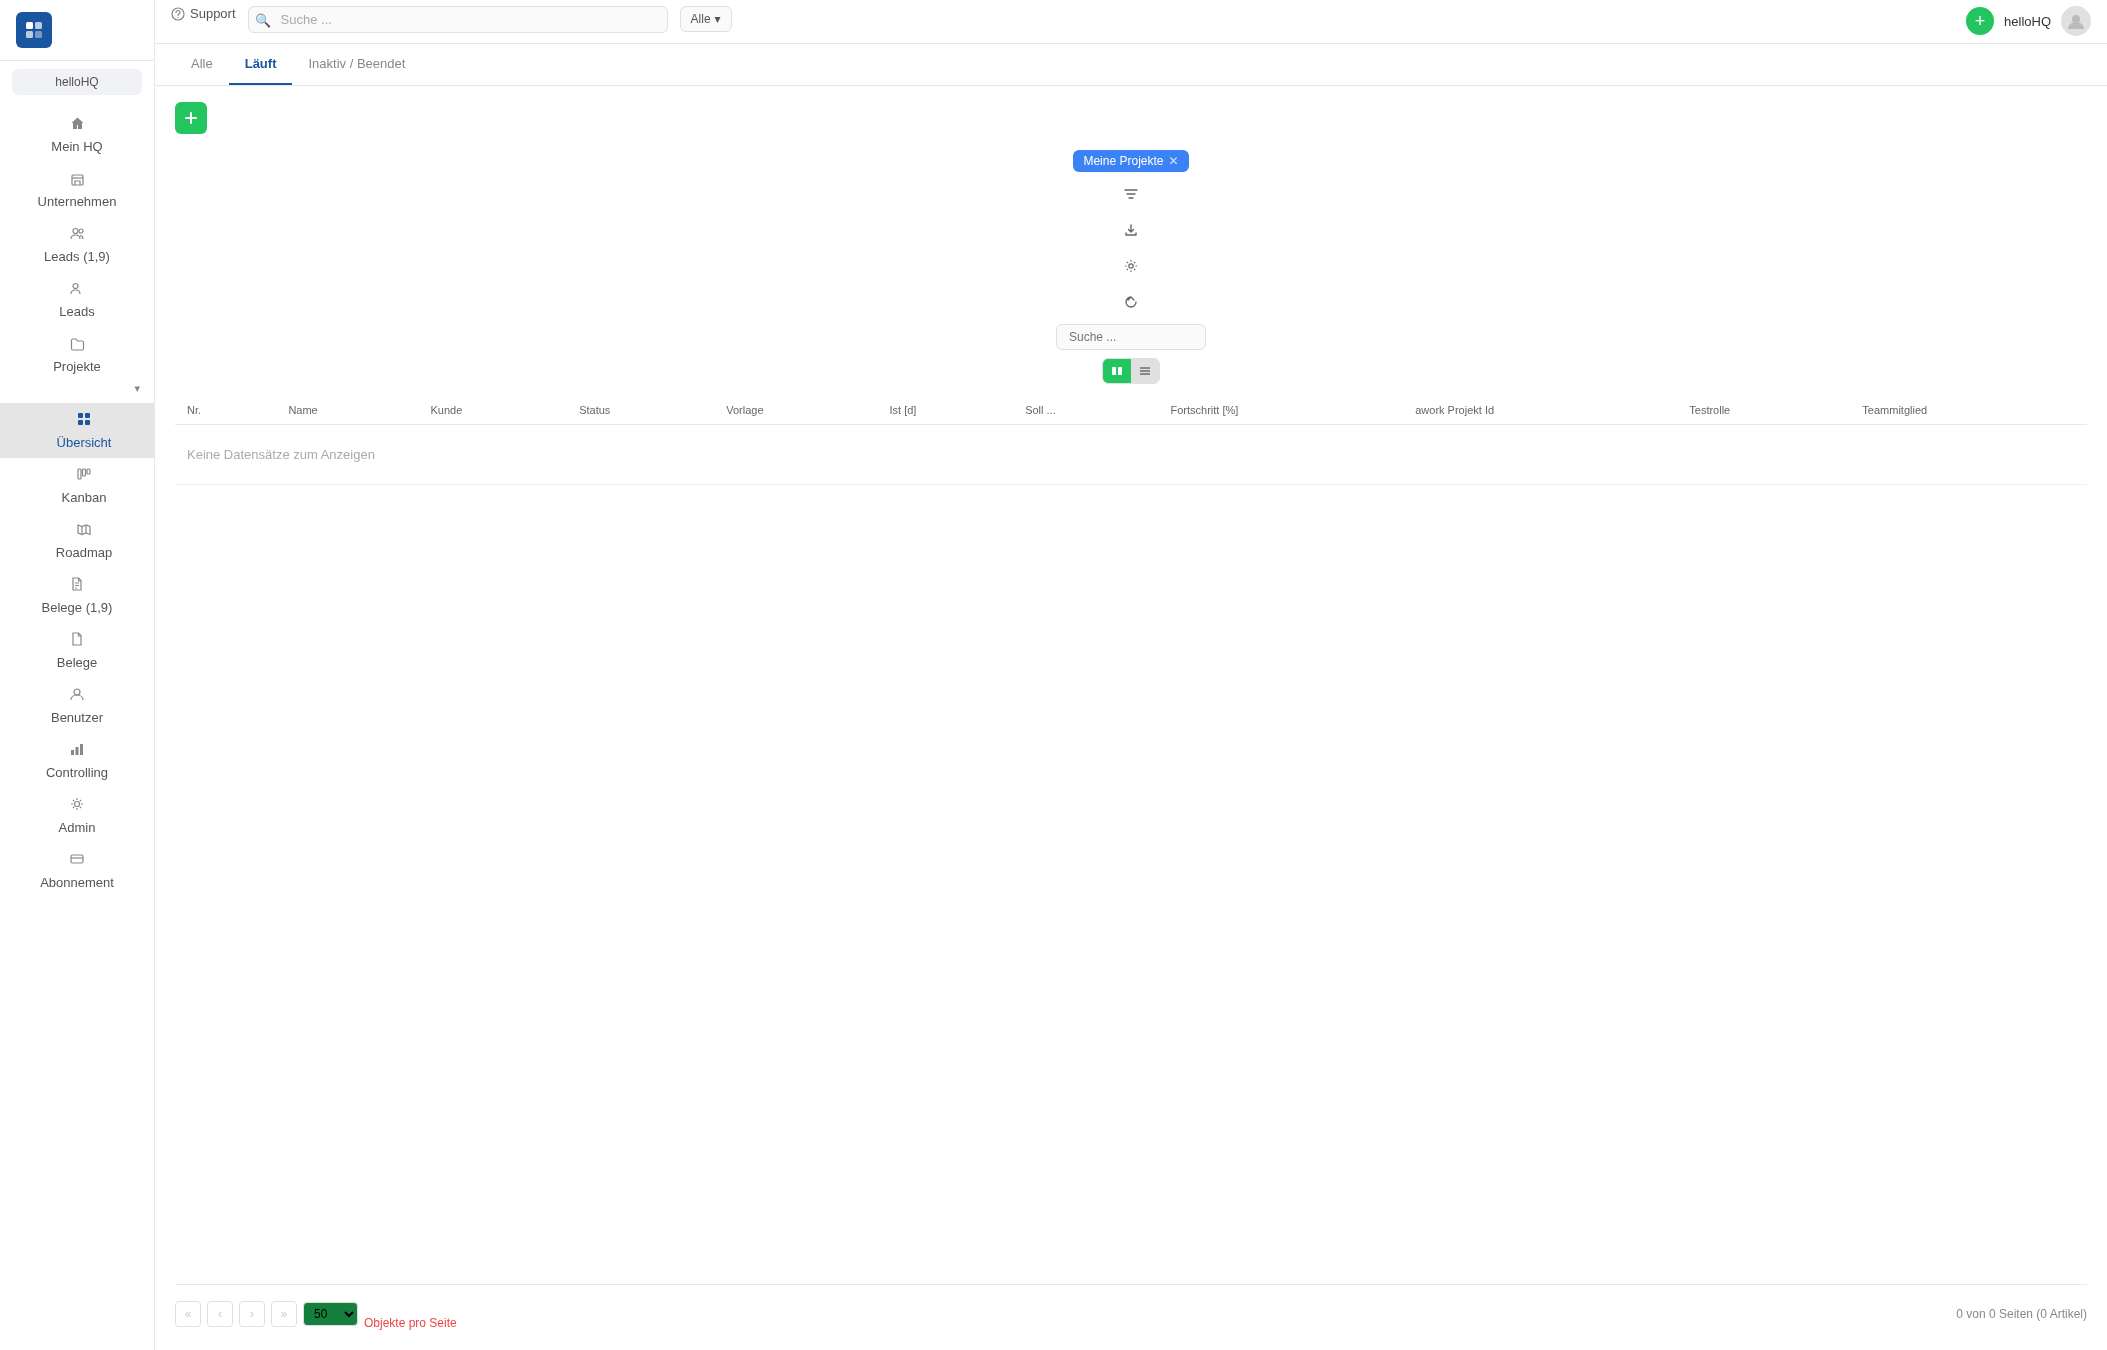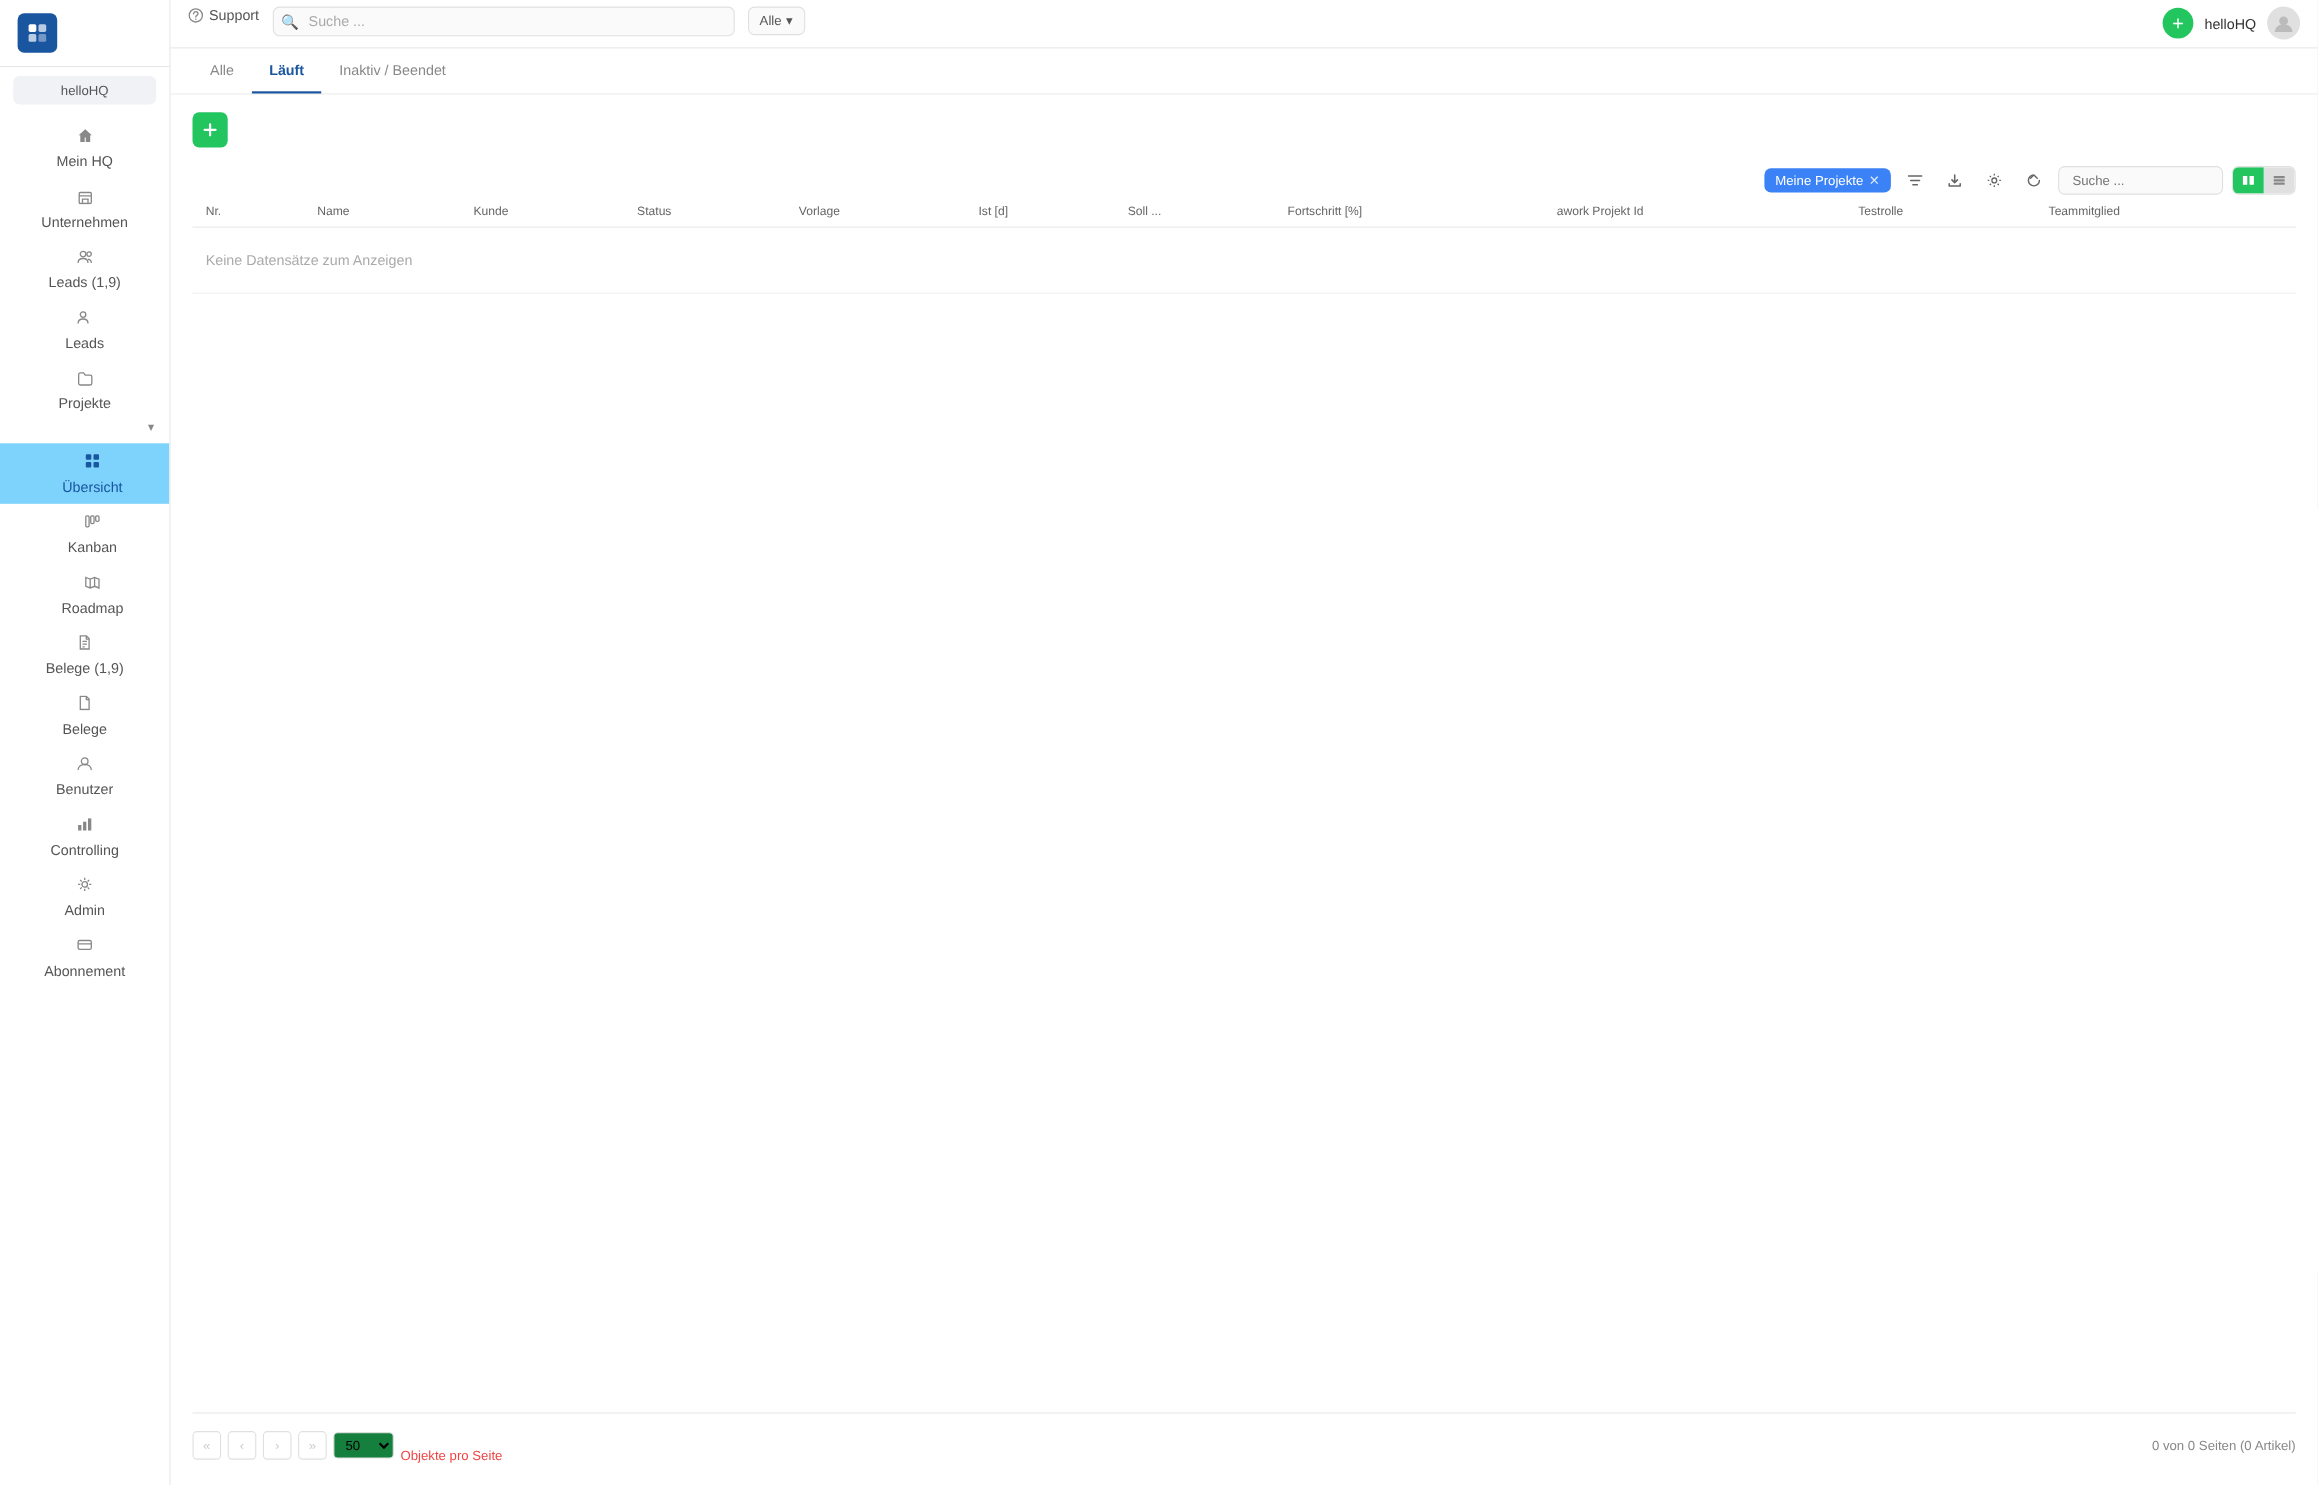--- a/index.html
+++ b/index.html
@@ -8,21 +8,21 @@
     .app-shell { display: flex; height: 100vh; }
 
     
     .sidebar { width: 155px; background: #fff; border-right: 1px solid #e8e8e8; display: flex; flex-direction: column; flex-shrink: 0; }
     .sidebar-logo { padding: 12px 16px; border-bottom: 1px solid #e8e8e8; display: flex; align-items: center; }
     .logo-box { width: 36px; height: 36px; background: #1a56a0; border-radius: 6px; display: flex; align-items: center; justify-content: center; color: #fff; font-weight: bold; font-size: 14px; }
     .sidebar-workspace { padding: 8px 12px; }
     .workspace-badge { background: #f0f2f5; border-radius: 6px; padding: 6px 10px; font-size: 12px; color: #555; font-weight: 500; text-align: center; }
     .sidebar-nav { flex: 1; overflow-y: auto; padding: 4px 0; }
     .nav-item { display: flex; align-items: center; gap: 8px; padding: 8px 14px; cursor: pointer; border-radius: 0; color: #555; font-size: 13px; flex-direction: column; }
-    .nav-item.active { background: #7dd3fc; color: #1a56a0; font-weight: 500; }
+    .nav-item.active { background: #e5e5e5; color: #1a56a0; font-weight: 500; }
     .nav-item .nav-icon { width: 16px; height: 16px; display: flex; align-items: center; justify-content: center; flex-shrink: 0; }
     .nav-item .nav-badge { font-size: 11px; color: #888; margin-left: auto; }
     .nav-sub { padding-left: 28px; }
 
     
     .main-area { flex: 1; display: flex; flex-direction: column; overflow: hidden; }
     .top-header { background: #fff; border-bottom: 1px solid #e8e8e8; padding: 6px 16px; display: flex; align-items: flex-start; gap: 12px; height: 44px; flex-shrink: 0; }
     .header-support { display: flex; align-items: center; gap: 5px; color: #555; font-size: 13px; }
     .support-icon { color: #888; }
     .search-bar { flex: 1; max-width: 420px; position: relative; }
@@ -44,21 +44,21 @@
     .tab.active { color: #1a56a0; border-bottom: 2px solid #1a56a0; font-weight: 700; }
 
     
     .page-body { flex: 1; background: #fff; margin: 0; padding: 16px 20px; display: flex; flex-direction: column; }
 
     
     .toolbar { display: flex; align-items: center; gap: 8px; margin-bottom: 16px; }
     .add-btn-green { background: #22c55e; border: none; border-radius: 6px; color: #fff; width: 32px; height: 32px; font-size: 20px; cursor: pointer; display: flex; align-items: center; justify-content: center; }
 
     
-    .filter-bar { display: flex; align-items: center; gap: 8px; justify-content: flex-end; }
+    .filter-bar { display: flex; align-items: center; gap: 8px; margin-bottom: 12px; justify-content: flex-end; flex-direction: column; }
     .filter-chip { background: #3b82f6; color: #fff; border-radius: 6px; padding: 4px 10px; font-size: 12px; display: flex; align-items: center; gap: 5px; }
     .filter-chip .chip-x { cursor: pointer; opacity: 0.8; }
     .icon-btn { width: 28px; height: 28px; border: none; background: transparent; cursor: pointer; color: #666; display: flex; align-items: center; justify-content: center; border-radius: 4px; font-size: 14px; }
     .search-table input { padding: 5px 12px; border: 1px solid #e0e0e0; border-radius: 6px; font-size: 12px; background: #fafafa; outline: none; width: 150px; }
     .toggle-area { display: flex; align-items: center; gap: 0; border: 1px solid #e0e0e0; border-radius: 6px; overflow: hidden; }
     .toggle-btn { width: 28px; height: 24px; border: none; cursor: pointer; display: flex; align-items: center; justify-content: center; font-size: 12px; }
     .toggle-btn.on { background: #22c55e; color: #fff; }
     .toggle-btn.off { background: #e0e0e0; color: #888; }
 
     

